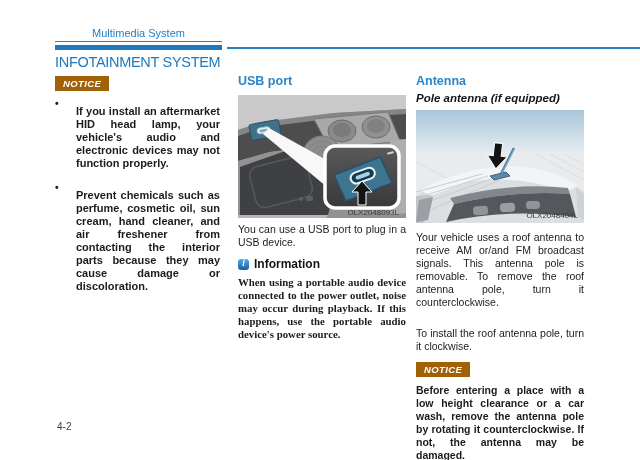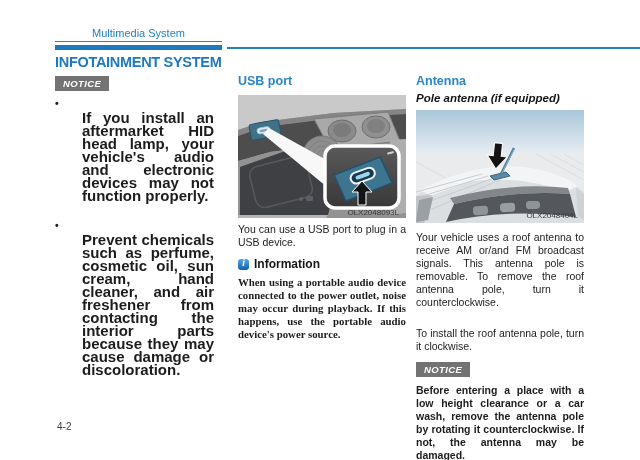--- a/index.html
+++ b/index.html
@@ -20,34 +20,34 @@
   .rule-thin{position:absolute;top:47px;left:227px;width:413px;height:1.5px;background:#2581c4;}
   
   .columns{
     position:absolute;top:55px;left:0;right:0;
     display:grid;grid-template-columns:173px 168px 168px;
     column-gap:10px;padding:0 55px;box-sizing:content-box;
   }
   .col{min-width:0;}
   .col-mid,.col-right{padding-top:20px;}
   h1.doc-title{
-    margin:0;font-size:14.5px;line-height:15px;font-weight:700;color:#1e79be;
+    margin:0;font-size:14.5px;line-height:15px;font-weight:400;color:#1e79be;
     letter-spacing:-0.3px;
   }
   h2.sec-title{margin:0;font-size:12.5px;line-height:13px;font-weight:700;color:#2b86c9;}
   h3.sub-title{margin:4px 0 0 0;font-size:11.5px;line-height:13px;font-weight:700;font-style:italic;color:#141414;}
   .notice-badge{
-    display:inline-block;margin-top:6px;background:#737373;color:#ffffff;
+    display:inline-block;margin-top:6px;background:#a16207;color:#ffffff;
     font-size:9.5px;font-weight:700;font-style:italic;letter-spacing:.4px;
     padding:1.5px 8px 2.5px 8px;
   }
   .bullets{margin-top:6px;}
   .bullet{display:flex;margin-bottom:3px;}
   .bullet .dot{flex:0 0 13px;font-size:10.5px;line-height:13px;font-weight:700;}
-  .bullet p{margin:14px;font-size:15px;line-height:13px;font-weight:700;text-align:justify;}
+  .bullet p{margin:8px;font-size:11px;line-height:13px;font-weight:700;text-align:justify;}
   p.body{margin:5px 0 0 0;font-size:10.5px;line-height:13px;text-align:justify;}
   p.body-bold{margin:7px 0 0 0;font-size:10.5px;line-height:13px;font-weight:700;text-align:justify;}
   .fig{margin:7px 4px 0 0;line-height:0;}
   .fig svg{display:block;}
   .fig-cap{font-family:"Liberation Sans",sans-serif;font-size:8px;fill:#3a3a3a;}
   
   .info-head{display:flex;align-items:center;margin-top:8px;}
   .info-icon{
     width:11px;height:11px;border-radius:3px;margin-right:5px;
     background:linear-gradient(#56a8e6,#135fa9);

